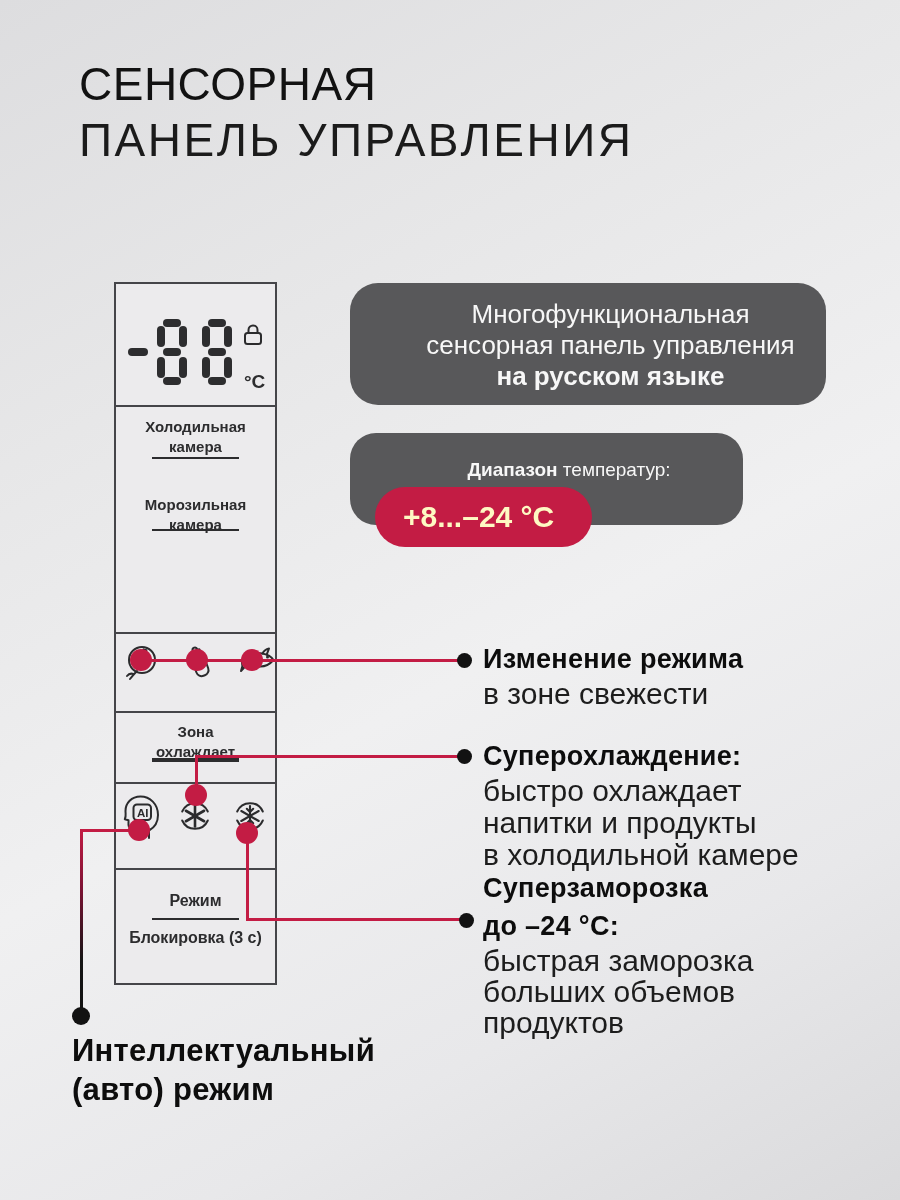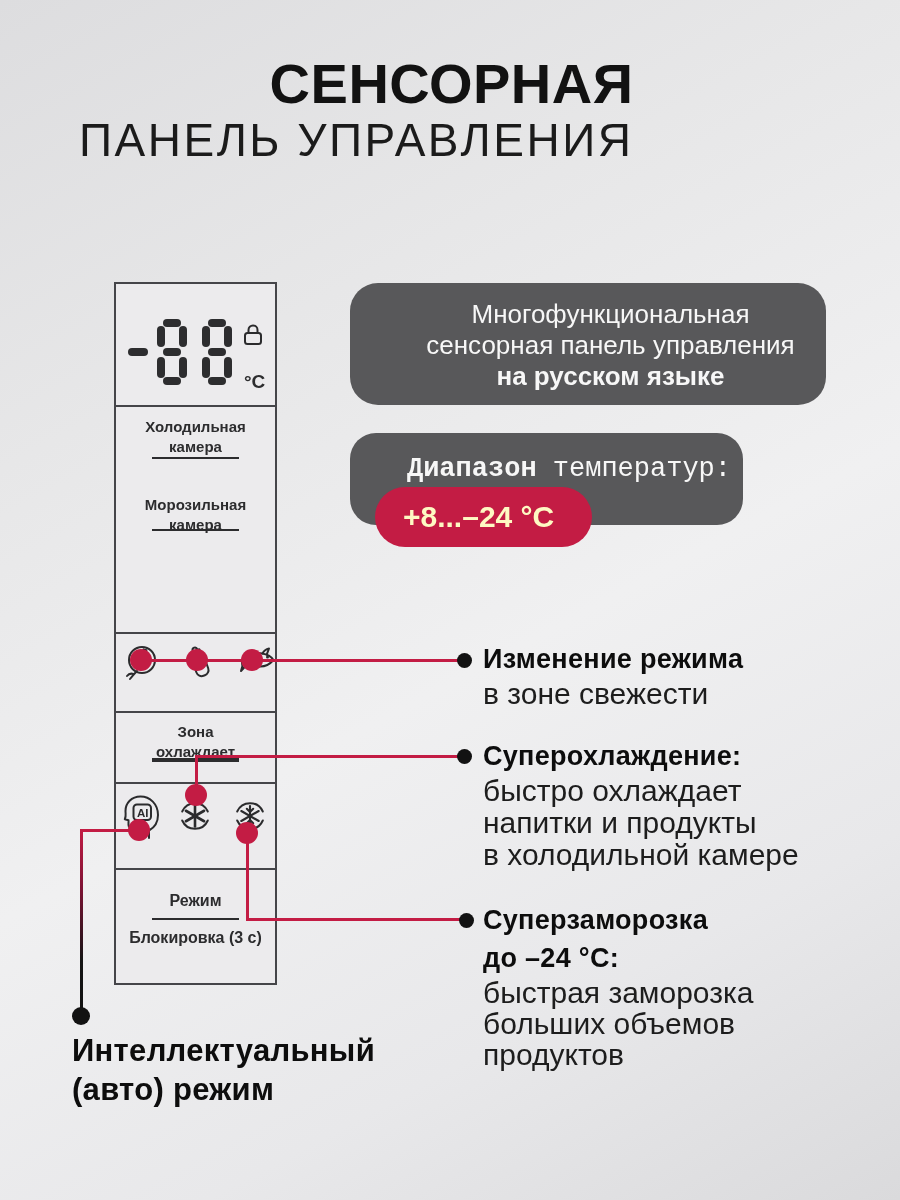--- a/index.html
+++ b/index.html
@@ -8,42 +8,42 @@
     font-family:"Liberation Sans","DejaVu Sans",sans-serif;
     color:#141414;
     background:#e4e4e6;
   }
   #canvas{
     position:relative;width:900px;height:1200px;overflow:hidden;
     background:linear-gradient(152deg,#dddddf 0%,#e7e7e8 28%,#f0f0f1 55%,#e8e8ea 78%,#dadadc 100%);
   }
   
   .title{position:absolute;left:79px;top:56px;}
-  .title-line1{font-size:56px;font-weight:700;letter-spacing:.5px;line-height:56px;color:#121212;text-align:right;}
+  .title-line1{font-size:46px;font-weight:400;letter-spacing:.5px;line-height:56px;color:#121212;}
   .title-line2{font-size:46px;font-weight:200;letter-spacing:2.5px;line-height:56px;color:#1b1b1b;}
   
   .panel{
     position:absolute;left:114px;top:282px;width:163px;height:703px;
     background:#ecebed;border:2px solid #454549;box-sizing:border-box;z-index:2;
   }
   .divider{position:absolute;left:0;right:0;height:2px;background:#454549;}
   .p-label{position:absolute;left:0;right:0;text-align:center;font-weight:700;color:#2c2c2e;font-size:15px;line-height:20px;}
   .p-underline{position:absolute;left:36px;width:87px;height:2px;background:#2c2c2e;}
   .p-underline.thick{height:4px;}
   .p-icon{position:absolute;}
   .p-icon svg{display:block;}
   
   .infobox{
     position:absolute;background:#58585a;color:#f7f7f7;border-radius:28px;z-index:3;
   }
   .infobox .txt{font-size:26px;line-height:31px;font-weight:400;text-align:center;}
   .infobox .txt.bold{font-weight:700;}
   #box-panel-info{left:350px;top:283px;width:476px;height:122px;padding:16px 0 0 45px;box-sizing:border-box;}
   #box-range{left:350px;top:433px;width:393px;height:92px;padding:21px 0 0 45px;box-sizing:border-box;border-radius:26px;}
-  #box-range .txt{font-size:27px;font-family:Liberation Mono, monospace;}
+  #box-range .txt{font-size:19px;}
   .pill{
     position:absolute;left:375px;top:487px;width:217px;height:60px;border-radius:30px;
     background:#c31c44;color:#fef9c3;font-size:30px;font-weight:700;line-height:60px;
     padding-left:28px;box-sizing:border-box;z-index:4;
   }
   
   .line{position:absolute;background:#c31c44;z-index:5;}
   .line.fade{background:linear-gradient(180deg,#c31c44 0%,#7c1334 32%,#151515 70%,#111 100%);}
   .dot-red{position:absolute;width:22px;height:22px;border-radius:50%;background:#c31c44;z-index:6;}
   .dot-black{position:absolute;width:15px;height:15px;border-radius:50%;background:#121212;z-index:6;}
@@ -228,21 +228,21 @@
     <div class="c-body">в зоне свежести</div>
   </div>
 
   <div class="callout" style="left:483px;top:737px" id="callout-supercool">
     <div class="c-title">Суперохлаждение:</div>
     <div class="c-body">быстро охлаждает</div>
     <div class="c-body">напитки и продукты</div>
     <div class="c-body">в холодильной камере</div>
   </div>
 
-  <div class="callout" style="left:483px;top:901px" id="callout-superfreeze">
+  <div class="callout" style="left:483px;top:869px" id="callout-superfreeze">
     <div class="c-title">Суперзаморозка</div>
     <div class="c-title">до –24 °C:</div>
     <div class="c-body" style="line-height:31px">быстрая заморозка</div>
     <div class="c-body" style="line-height:31px">больших объемов</div>
     <div class="c-body" style="line-height:31px">продуктов</div>
   </div>
 
   <div class="callout" style="left:72px;top:1031px" id="callout-ai">
     <div class="c-title">Интеллектуальный</div>
     <div class="c-title">(авто) режим</div>

